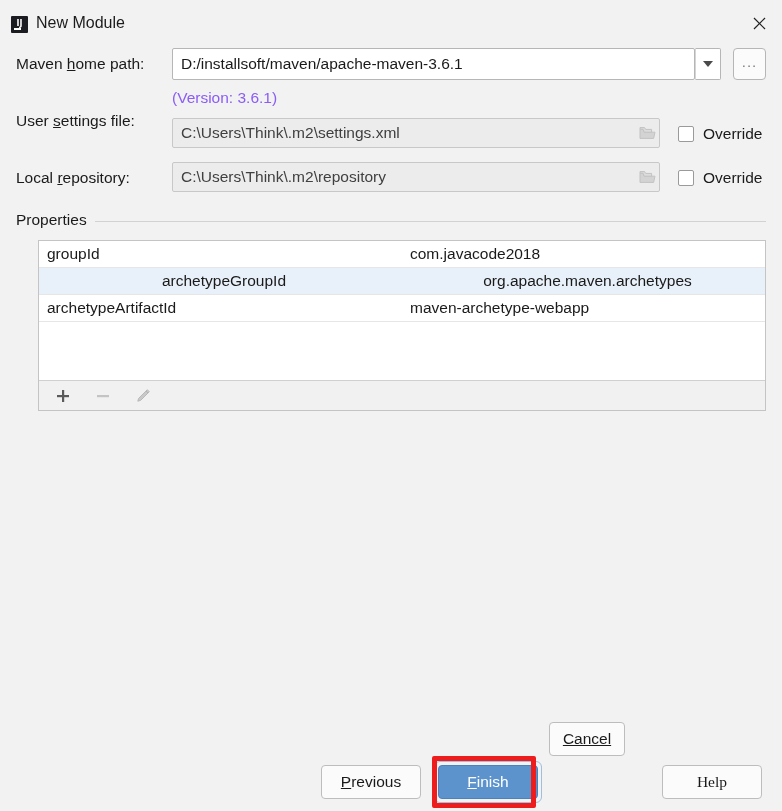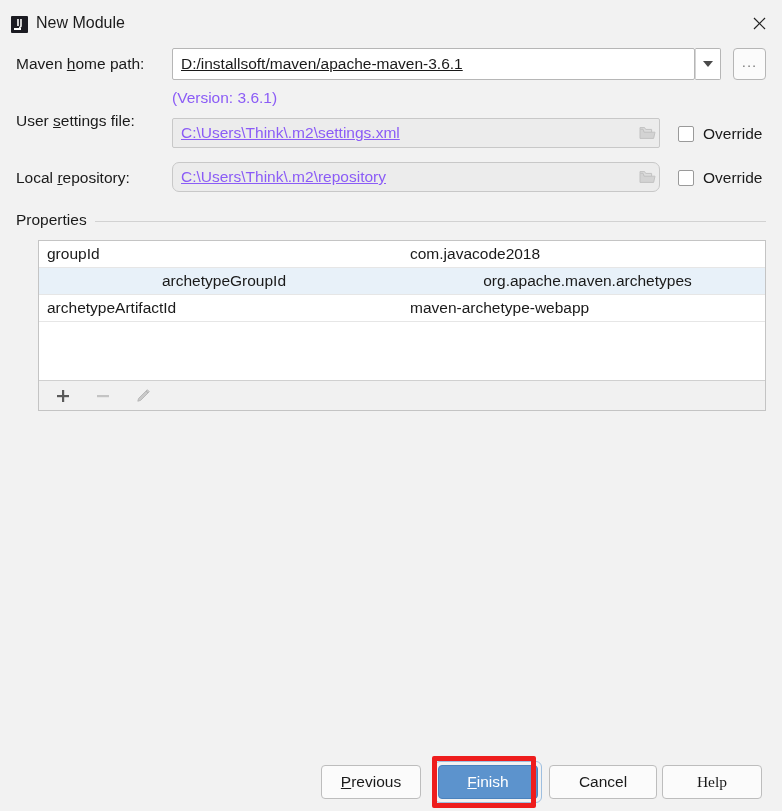--- a/index.html
+++ b/index.html
@@ -95,23 +95,23 @@
     align-items: center;
     padding-left: 8px;
     font-size: 15.5px;
     color: #1a1a1a;
     overflow: hidden;
     white-space: nowrap;
   }
   .field.disabled {
     background: #ececec;
     border-color: #c8c8c8;
-    color: #8b5cf6;
-  }
-  .field .val { flex: 1; overflow: hidden; text-overflow: ellipsis; text-decoration: underline; }
+    color: #404040;
+  }
+  .field .val { flex: 1; overflow: hidden; text-overflow: ellipsis; }
 
   .folder-icon {
     width: 24px;
     height: 100%;
     display: flex;
     align-items: center;
     justify-content: center;
     flex: 0 0 auto;
   }
 
@@ -322,21 +322,21 @@
     </svg>
   </span>
 </div>
 <div class="checkrow" style="left:678px; top:125px;">
   <span class="checkbox"></span>
   <span class="ck-label">Override</span>
 </div>
 
 <div class="lbl" style="left:16px; top:169px;"><span>Local </span><u>r</u><span>epository:</span></div>
 
-<div class="field disabled" style="left:172px; top:162px; width:488px; height:30px;border-radius:7px;">
+<div class="field disabled" style="left:172px; top:162px; width:488px; height:30px;">
   <span class="val">C:\Users\Think\.m2\repository</span>
   <span class="folder-icon">
     <svg width="17" height="14" viewBox="0 0 17 14">
       <path d="M1 3.2 L1 12.4 L14.6 12.4 L16 6.2 L5.2 6.2 L4.0 3.2 Z" fill="#d3d3d3" stroke="#c2c2c2" stroke-width="1"></path>
       <path d="M1 3.2 L1 1.6 L5.6 1.6 L6.6 3.4 L12.6 3.4 L12.6 6.2 L5.2 6.2 L4.0 3.2 Z" fill="#dcdcdc" stroke="#c2c2c2" stroke-width="1"></path>
     </svg>
   </span>
 </div>
 <div class="checkrow" style="left:678px; top:169px;">
   <span class="checkbox"></span>
@@ -399,14 +399,14 @@
   </div>
 
 <div class="focus-ring" style="left:434px; top:761px; width:108px; height:42px;"></div>
 <div class="btn primary" style="left:438px; top:765px; width:100px;">
     <span></span>
     <u>F</u>
     <span>inish</span>
   </div>
 <div class="annot-rect" style="left:432px; top:756px; width:104px; height:52px;"></div>
 
-<div class="btn" style="left:549px; top:765px; width:108px;">Cancel</div>
+<div class="btn" style="left:549px; top:722px; width:76px;text-decoration:underline;">Cancel</div>
 <div class="btn" style="left:662px; top:765px; width:100px;font-family:Liberation Serif, serif;">Help</div>
 
 </body></html>

